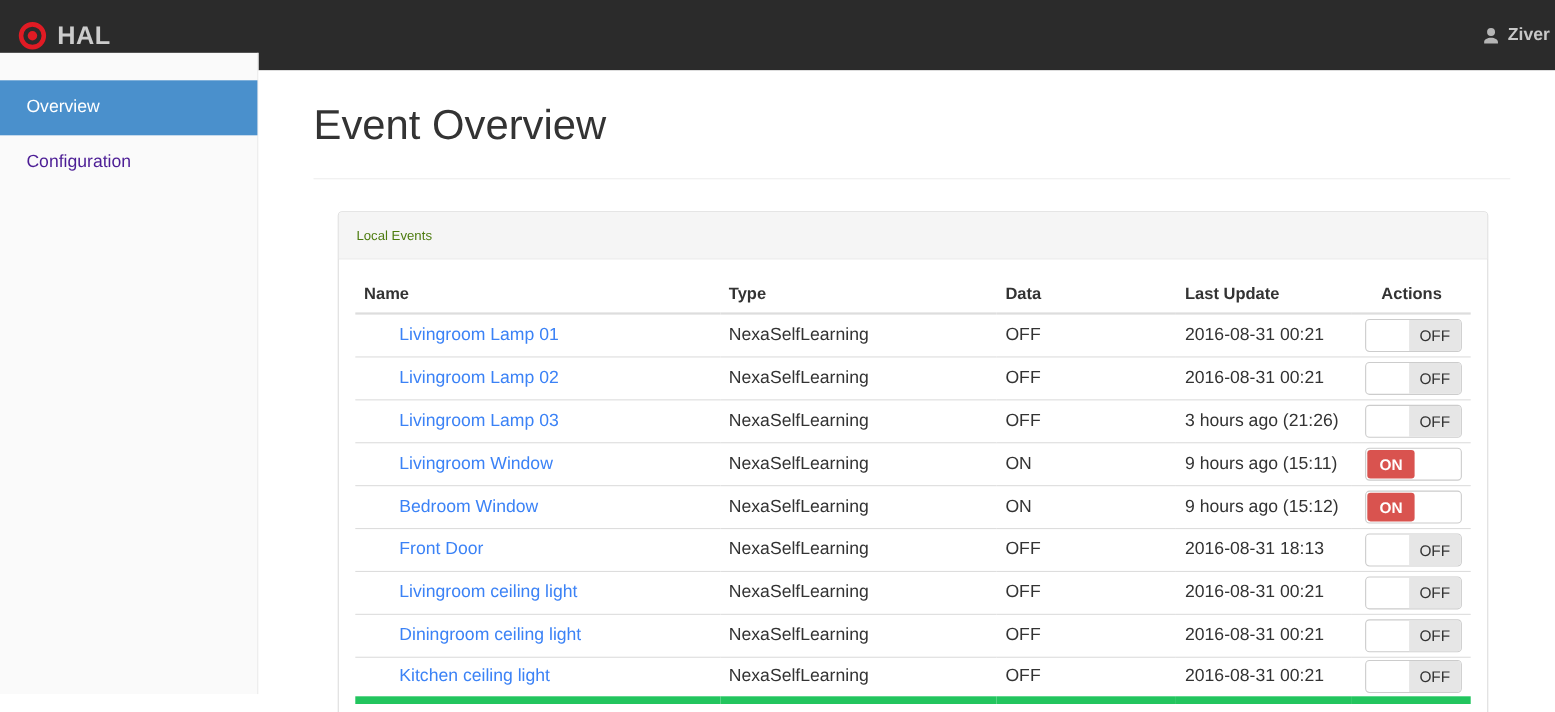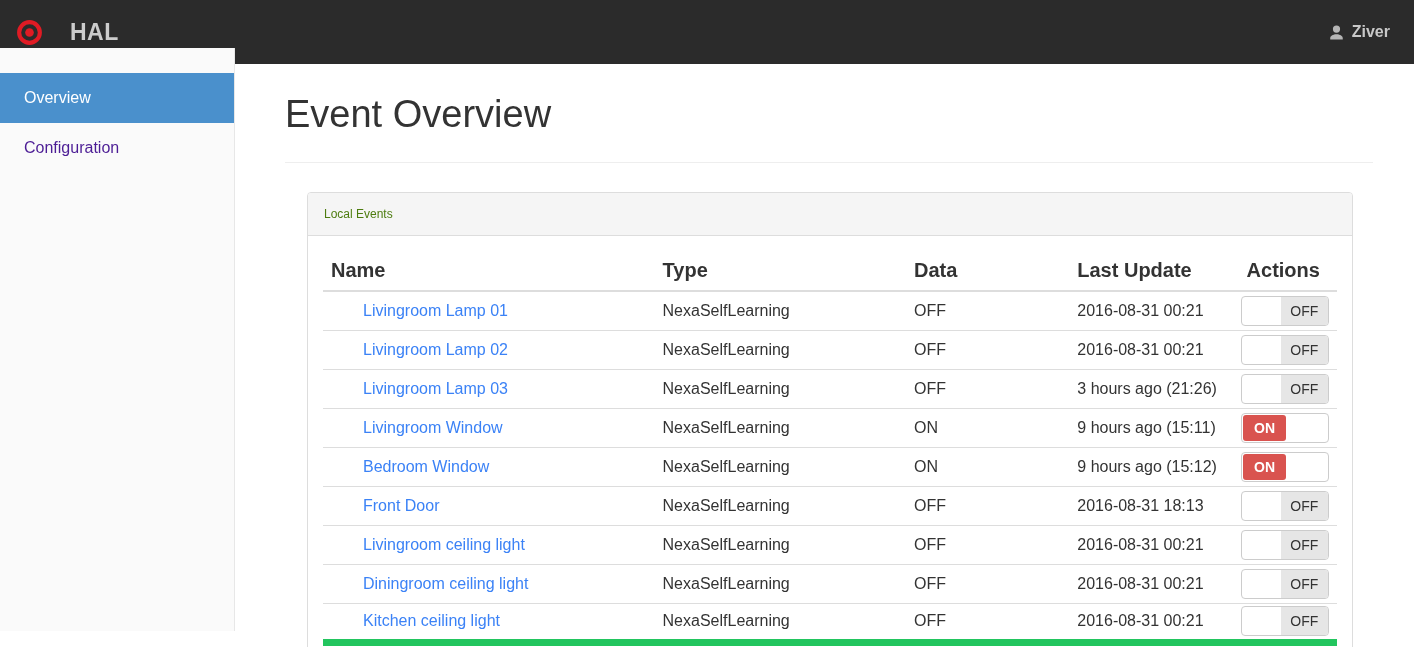--- a/index.html
+++ b/index.html
@@ -2,30 +2,30 @@
 <html><head>
 <meta charset="utf-8">
 <style>
   * { margin:0; padding:0; box-sizing:border-box; }
   html,body { width:1414px; height:647px; overflow:hidden; background:#fff;
               font-family:"Liberation Sans", sans-serif; color:#333; }
 
   
   .navbar { position:absolute; top:0; left:0; width:1414px; height:64px;
             background:#2b2b2b; display:flex; align-items:stretch; }
-  .brand { display:flex; align-items:center; gap:27px; padding:0 2px 0 16px;
+  .brand { display:flex; align-items:center; gap:9px; padding:0 2px 0 16px;
            cursor:pointer; }
   .brand-logo { width:27px; height:27px; display:block; }
   .brand-text { font-size:23px; font-weight:bold; color:#cccccc; letter-spacing:.5px; }
   .nav-items { display:flex; align-items:stretch; margin-left:20px; }
   .nav-item { display:flex; align-items:center; padding:0 20px; font-size:17px;
               color:#9d9d9d; cursor:pointer; }
   .nav-item.active { background:#0a0a0a; color:#ffffff; }
   .nav-spacer { flex:1; }
-  .nav-user { display:flex; align-items:center; gap:7px; padding-right:24px;
+  .nav-user { display:flex; align-items:center; gap:7px; padding-right:5px;
               color:#c8c8c8; font-size:16px; font-weight:bold; cursor:pointer; }
   .user-icon { width:17px; height:17px; fill:#b5b5b5; }
 
   
   .sidebar { position:absolute; top:48px; left:0; width:235px; height:583px;
              background:#fafafa; border-right:1px solid #e7e7e7; padding-top:25px; }
   .side-item { height:50px; line-height:50px; padding-left:24px; font-size:16px;
                color:#4c1d95; cursor:pointer; }
   .side-item.active { background:#4a90cc; color:#ffffff; }
 
@@ -38,21 +38,21 @@
 
   .panel { margin:29px 61px 0 72px; border:1px solid #ddd; border-radius:4px;
            background:#fff; }
   .panel-heading { background:#f5f5f5; border-bottom:1px solid #ddd;
                    border-radius:3px 3px 0 0; padding:14px 16px; font-size:12px;
                    color:#4d7c0f; }
   .panel-body { padding:15px; }
 
   table.events { width:100%; border-collapse:collapse; font-size:16px; }
   th { text-align:left; font-weight:bold; padding:8px; border-bottom:2px solid #ddd;
-       font-size:20px; }
+       font-size:15px; }
   th.col-actions { text-align:center; }
   td { height:39px; padding:0 8px; border-top:1px solid #ddd; vertical-align:middle; }
   tbody tr:last-child td { border-bottom:7px solid #22c55e; }
   td.c-name a { color:#3b82f6; text-decoration:none; cursor:pointer;margin-left:32px; }
   td.c-actions { text-align:right; }
 
   
   .switch { position:relative; display:inline-block; width:88px; height:30px;
             border:1px solid #ccc; border-radius:4px; background:#fff;
             vertical-align:middle; cursor:pointer; }

